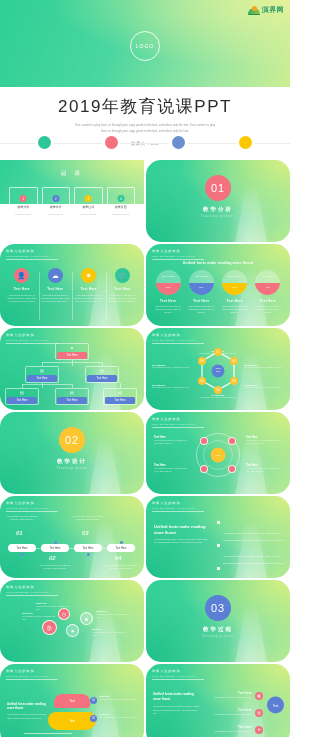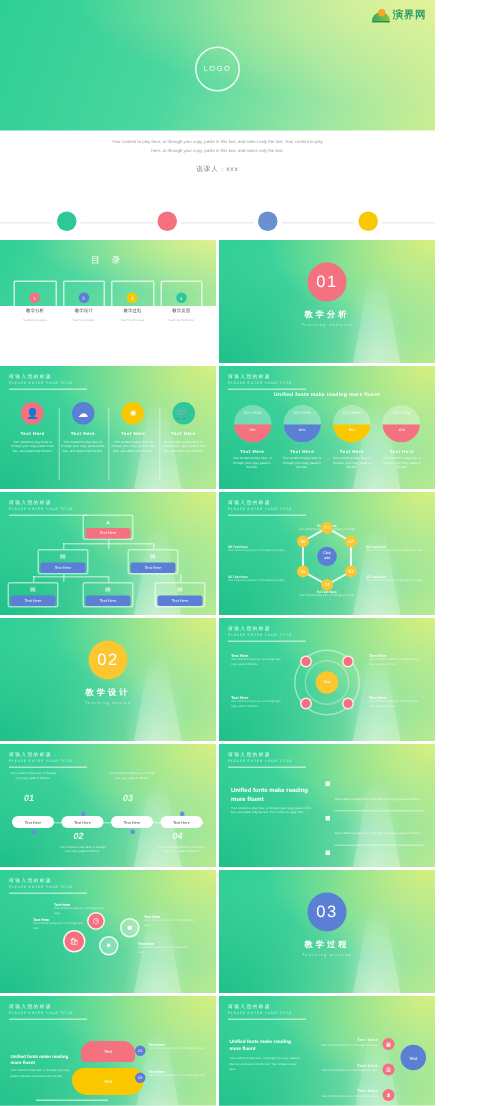--- a/index.html
+++ b/index.html
@@ -63,21 +63,21 @@
   .hero-speaker { text-align:center; font-size:4.4px; color:#7d7d7d; margin-top:7px; letter-spacing:.6px;}
   .hero-rule { position:absolute; left:0; right:0; bottom:16px; height:1px; background:#ececec; }
   .hero-dots { position:absolute; left:0; right:0; bottom:10px; height:14px; }
   .hero-dots i {
     position:absolute; top:0; width:13px;height:13px;border-radius:50%;
     box-shadow:0 0 0 3px #fff;
   }
 
   
   #grid { width:290px; display:flex; flex-wrap:wrap; gap:2px 2px; padding:0; }
-  .cell { width:144px; height:82px; position:relative; }
+  .cell { width:144px; height:82px; position:relative;border-radius:15px; }
 
   
   .hdr { position:absolute; left:6px; top:5px; }
   .hdr .cn { font-size:3.2px; color:#ffffff; letter-spacing:.9px; white-space:nowrap; opacity:.95;}
   .hdr .en { font-size:2.3px; color:rgba(255,255,255,.72); letter-spacing:.5px; margin-top:1.5px; white-space:nowrap;}
   .hdr .bar { width:52px; height:.7px; background:rgba(255,255,255,.55); margin-top:2.5px; }
 
   .tn { font-size:3px; color:#fff; font-weight:bold; letter-spacing:.3px; }
   .tp { font-size:2.1px; color:rgba(255,255,255,.78); line-height:1.55; }
 
@@ -193,20 +193,21 @@
           <span class="sun"></span>
           <span class="base"></span>
       </span>
       <span class="brand-name">演界网</span>
     </div>
     <div class="logo-circle">
       <span>LOGO</span>
     </div>
   </div>
   <div class="hero-body">
+    <div class="hero-title">2019年教育说课PPT</div>
     <div class="hero-sub">Your content to play here, or through your copy, paste in this box, and select only the text. Your content to play here, or through your copy, paste in this box, and select only the text.</div>
     <div class="hero-speaker">说课人：xxx</div>
     <div class="hero-rule"></div>
     <div class="hero-dots" id="hero-dots">
         <i style="left: 38px; background: rgb(46, 199, 154);"></i>
         <i style="left: 105px; background: rgb(244, 113, 127);"></i>
         <i style="left: 172px; background: rgb(106, 144, 207);"></i>
         <i style="left: 239px; background: rgb(251, 200, 0);"></i>
       </div>
   </div>

